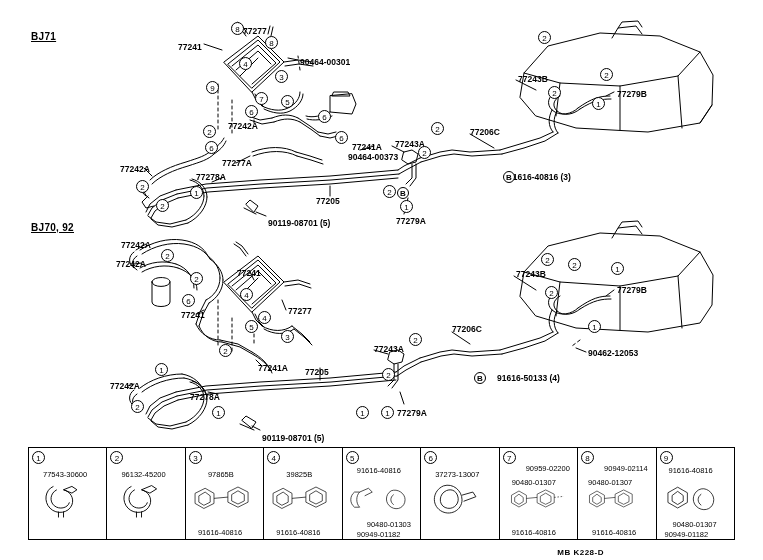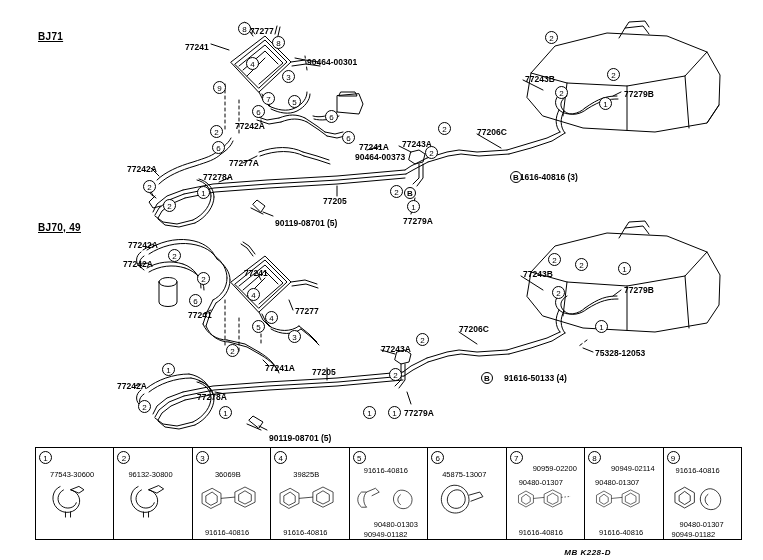--- a/index.html
+++ b/index.html
@@ -10,21 +10,21 @@
   body {
     width: 763px;
     height: 560px;
     position: relative;
     font-family: "Liberation Sans", sans-serif;
     color: #000000;
     overflow: hidden;
   }
   #sheet {
     position: absolute;
-    left: 7px; top: 0;
+    left: 0; top: 0;
     width: 628px;
     height: 560px;
   }
   svg.layer {
     position: absolute;
     left: 0; top: 0;
     width: 763px;
     height: 560px;
   }
   .lbl {
@@ -105,21 +105,20 @@
     font-size: 7.5px;
     white-space: nowrap;
   }
   .footer {
     position: absolute;
     right: 24px;
     bottom: 3px;
     font-size: 8px;
     font-weight: bold;
     letter-spacing: .5px;
-    font-style: italic;
   }
 </style>
 </head>
 <body>
 
 <div id="sheet">
 
   <svg class="layer" viewBox="0 0 763 560">
     <g fill="none" stroke="#000" stroke-width="1" stroke-linecap="round" stroke-linejoin="round">
 
@@ -346,21 +345,21 @@
       <path d="M262 366 L256 360"></path>
       <path d="M320 368 L320 380"></path>
       <path d="M134 384 L128 386"></path>
       <path d="M218 394 L208 392"></path>
       <path d="M404 404 L400 392"></path>
       <path d="M260 430 L252 426"></path>
     </g>
   </svg>
 
   <div class="sec-title" style="left:31px;top:31px;">BJ71</div>
-  <div class="sec-title" style="left:31px;top:222px;">BJ70, 49</div>
+  <div class="sec-title" style="left:31px;top:222px;">BJ70, 92</div>
 
   <div id="labels-top">
       <div class="lbl b" style="left: 243px; top: 26px;">77277</div>
       <div class="lbl b" style="left: 178px; top: 42px;">77241</div>
       <div class="lbl b" style="left: 300px; top: 57px;">90464-00301</div>
       <div class="lbl b" style="left: 518px; top: 74px;">77243B</div>
       <div class="lbl b" style="left: 617px; top: 89px;">77279B</div>
       <div class="lbl b" style="left: 228px; top: 121px;">77242A</div>
       <div class="lbl b" style="left: 395px; top: 139px;">77243A</div>
       <div class="lbl b" style="left: 470px; top: 127px;">77206C</div>
@@ -377,21 +376,21 @@
   <div id="labels-bottom">
       <div class="lbl b" style="left: 121px; top: 240px;">77242A</div>
       <div class="lbl b" style="left: 116px; top: 259px;">77242A</div>
       <div class="lbl b" style="left: 237px; top: 268px;">77241</div>
       <div class="lbl b" style="left: 516px; top: 269px;">77243B</div>
       <div class="lbl b" style="left: 617px; top: 285px;">77279B</div>
       <div class="lbl b" style="left: 288px; top: 306px;">77277</div>
       <div class="lbl b" style="left: 181px; top: 310px;">77241</div>
       <div class="lbl b" style="left: 452px; top: 324px;">77206C</div>
       <div class="lbl b" style="left: 374px; top: 344px;">77243A</div>
-      <div class="lbl b" style="left: 588px; top: 348px;">75328-12053</div>
+      <div class="lbl b" style="left: 588px; top: 348px;">90462-12053</div>
       <div class="lbl b" style="left: 258px; top: 363px;">77241A</div>
       <div class="lbl b" style="left: 305px; top: 367px;">77205</div>
       <div class="lbl b" style="left: 497px; top: 373px;">91616-50133 (4)</div>
       <div class="lbl b" style="left: 110px; top: 381px;">77242A</div>
       <div class="lbl b" style="left: 190px; top: 392px;">77278A</div>
       <div class="lbl b" style="left: 397px; top: 408px;">77279A</div>
       <div class="lbl b" style="left: 262px; top: 433px;">90119-08701 (5)</div>
     </div>
   <div id="circles-top">
       <div class="cnum" style="left: 231px; top: 22px;">8</div>
@@ -462,34 +461,34 @@
       <div class="lcell">
         <div class="hdr">2</div>
         <div style="position: absolute; left: 4px; top: 30px; right: 4px; height: 42px;"><svg viewBox="0 0 70 50" width="100%" height="100%">
             <g fill="none" stroke="#000" stroke-width="1.1">
               <path d="M18 10 C8 14 6 28 14 36 C22 44 36 42 40 32 C43 24 38 16 30 14"></path>
               <path d="M22 14 C14 18 13 28 19 33 C25 38 35 36 37 29"></path>
               <path d="M30 14 L42 9 L48 13 L40 18 Z"></path>
               <path d="M24 40 L24 47 M30 40 L30 47"></path>
             </g>
           </svg></div>
-        <div class="t" style="left: 14px; top: 22px;">96132-30800</div>
+        <div class="t" style="left: 14px; top: 22px;">96132-45200</div>
       </div>
       <div class="lcell">
         <div class="hdr">3</div>
         <div style="position: absolute; left: 4px; top: 30px; right: 4px; height: 42px;"><svg viewBox="0 0 110 50" width="100%" height="100%">
             <g fill="none" stroke="#000" stroke-width="1.1">
               <path d="M8 16 L24 8 L38 16 L38 32 L22 40 L8 32 Z"></path>
               <path d="M14 20 L24 14 L32 20 L32 30 L22 35 L14 30 Z"></path>
               <path d="M60 14 L76 6 L92 14 L92 30 L76 38 L60 30 Z"></path>
               <path d="M66 18 L76 12 L86 18 L86 28 L76 33 L66 28 Z"></path>
               <path d="M38 24 L60 22"></path>
             </g>
           </svg></div>
-        <div class="t" style="left: 22px; top: 22px;">36069B</div>
+        <div class="t" style="left: 22px; top: 22px;">97865B</div>
         <div class="t" style="left: 12px; top: 80px;">91616-40816</div>
       </div>
       <div class="lcell">
         <div class="hdr">4</div>
         <div style="position: absolute; left: 4px; top: 30px; right: 4px; height: 42px;"><svg viewBox="0 0 110 50" width="100%" height="100%">
             <g fill="none" stroke="#000" stroke-width="1.1">
               <path d="M8 16 L24 8 L38 16 L38 32 L22 40 L8 32 Z"></path>
               <path d="M14 20 L24 14 L32 20 L32 30 L22 35 L14 30 Z"></path>
               <path d="M60 14 L76 6 L92 14 L92 30 L76 38 L60 30 Z"></path>
               <path d="M66 18 L76 12 L86 18 L86 28 L76 33 L66 28 Z"></path>
@@ -515,21 +514,21 @@
       </div>
       <div class="lcell">
         <div class="hdr">6</div>
         <div style="position: absolute; left: 4px; top: 30px; right: 4px; height: 42px;"><svg viewBox="0 0 90 50" width="100%" height="100%">
             <g fill="none" stroke="#000" stroke-width="1.1">
               <path d="M24 8 C10 14 8 32 20 40 C32 48 48 40 48 26 C48 14 36 4 24 8 Z"></path>
               <path d="M28 14 C18 18 17 32 26 36 C35 40 44 33 43 24 C42 16 36 11 28 14 Z"></path>
               <path d="M48 20 L62 16 L66 22 L50 28"></path>
             </g>
           </svg></div>
-        <div class="t" style="left: 14px; top: 22px;">45875-13007</div>
+        <div class="t" style="left: 14px; top: 22px;">37273-13007</div>
       </div>
       <div class="lcell">
         <div class="hdr">7</div>
         <div style="position: absolute; left: 4px; top: 30px; right: 4px; height: 42px;"><svg viewBox="0 0 130 50" width="100%" height="100%">
             <g fill="none" stroke="#000" stroke-width="1.1">
               <path d="M14 18 L28 10 L42 18 L42 32 L28 40 L14 32 Z"></path>
               <path d="M20 22 L28 16 L36 22 L36 30 L28 35 L20 30 Z"></path>
               <path d="M62 16 L78 8 L94 16 L94 32 L78 40 L62 32 Z"></path>
               <path d="M68 20 L78 14 L88 20 L88 30 L78 35 L68 30 Z"></path>
               <path d="M42 24 L62 22"></path>

